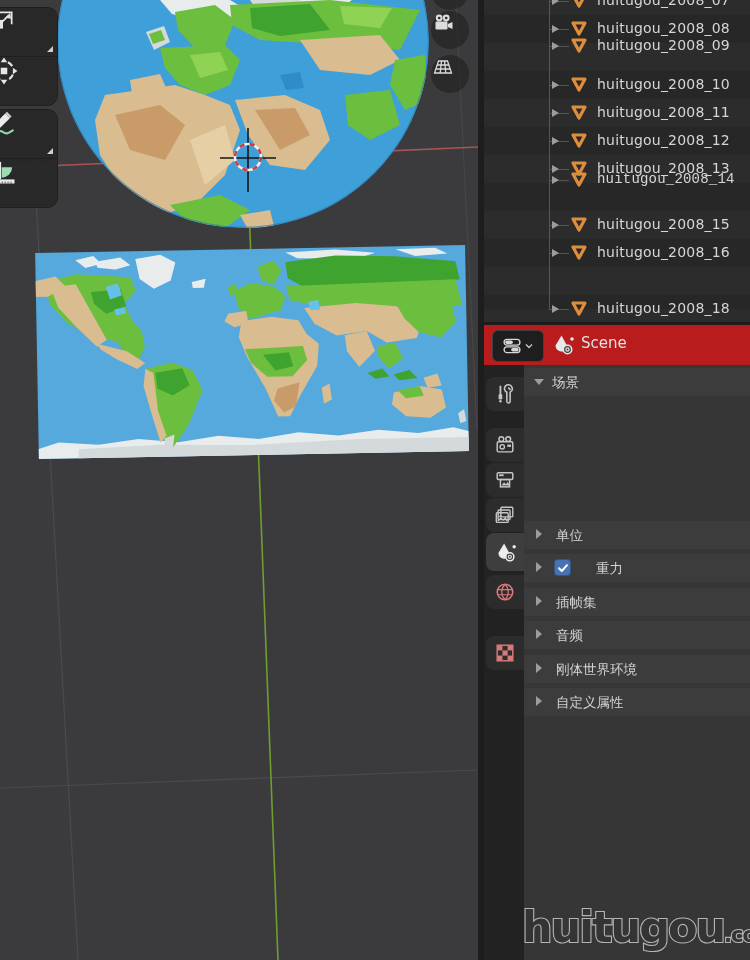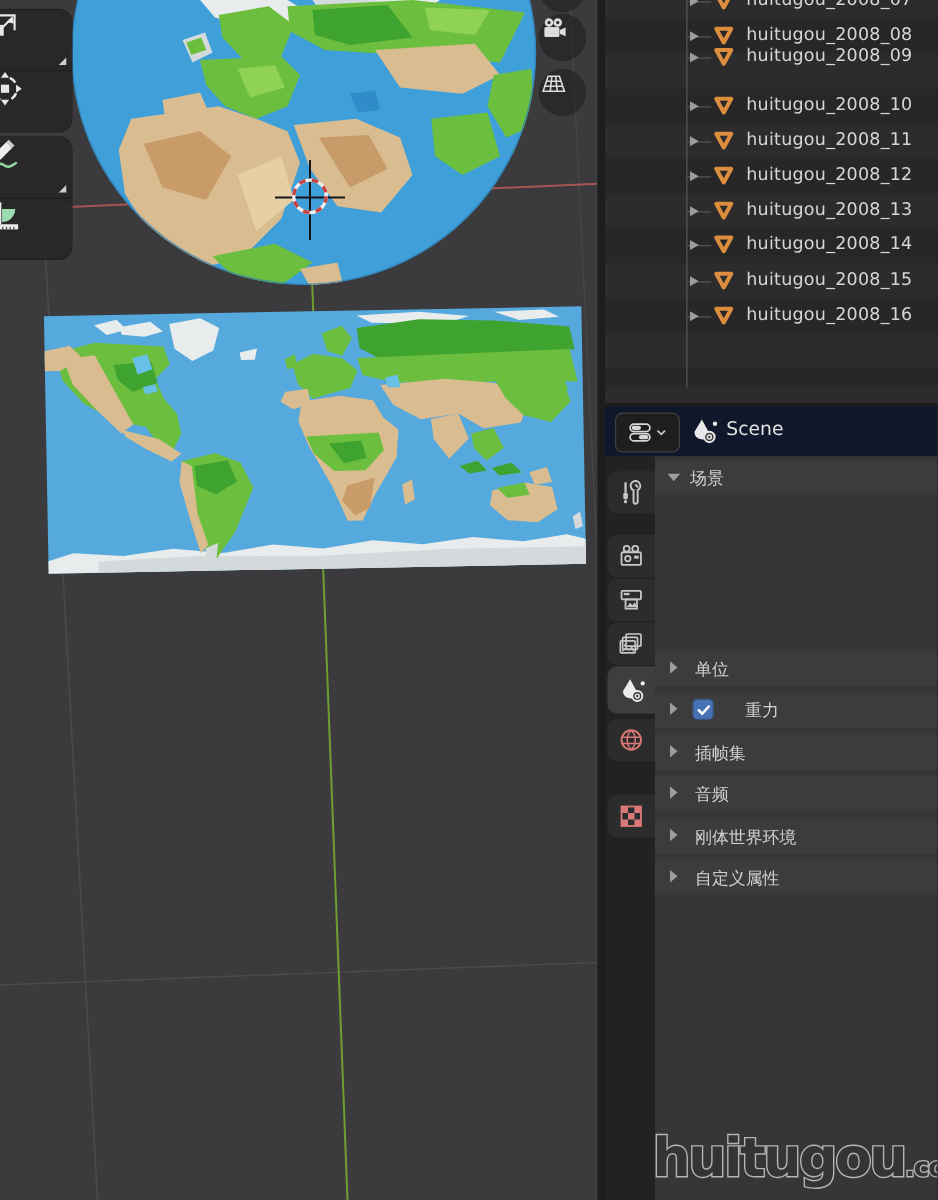--- a/index.html
+++ b/index.html
@@ -35,21 +35,21 @@
   .treev{position:absolute;left:65px;top:-8px;width:1px;height:318px;background:#565656;}
   .outrow{position:absolute;left:0;width:266px;height:28px;}
   .branch{position:absolute;left:65px;top:14px;width:20px;height:1px;background:#565656;}
   .expander{position:absolute;left:68px;top:10px;width:0;height:0;
     border-top:4px solid transparent;border-bottom:4px solid transparent;border-left:7px solid #9d9d9d;}
   .meshicon{position:absolute;left:85px;top:5px;}
   .outlabel{position:absolute;left:113px;top:5px;font-size:14px;color:#d6d6d6;letter-spacing:.2px;}
   .hdivider{position:absolute;left:484px;top:322px;width:266px;height:3px;background:#1c1c1c;}
   
   .props{position:absolute;left:484px;top:325px;width:266px;height:635px;background:#363636;}
-  .propshead{position:absolute;left:0;top:0;width:266px;height:40px;background:#0f172a;}
+  .propshead{position:absolute;left:0;top:0;width:266px;height:40px;background:#b91c1c;}
   .edtypebtn{position:absolute;left:8px;top:5px;width:50px;height:30px;background:#1e1e1e;
     border:1px solid #414141;border-radius:6px;display:flex;align-items:center;justify-content:center;gap:2px;}
   .crumb-icon{position:absolute;left:68px;top:8px;}
   .crumb-label{position:absolute;left:97px;top:9px;font-size:15px;color:#e2e2e2;}
   .tabcol{position:absolute;left:0;top:40px;width:40px;height:595px;background:#222222;}
   .ptab{position:absolute;left:2px;width:38px;height:34px;background:#2c2c2c;
     border-radius:8px 0 0 8px;display:flex;align-items:center;justify-content:center;}
   .ptab.active{left:2px;width:40px;height:38px;background:#3e3e3e;}
   .pcontent{position:absolute;left:40px;top:40px;width:226px;height:595px;background:#363636;font-family:Liberation Mono, monospace;}
   .panelhead{position:absolute;left:0;width:226px;height:28px;background:#3c3c3c;}
@@ -311,21 +311,21 @@
       <span class="outlabel">huitugou_2008_12</span>
     </div>
     <div class="outrow" style="top:155px;padding-left:21px;">
       <span class="branch"></span>
         <span class="expander"></span>
       <svg class="meshicon" width="20" height="18" viewBox="0 0 20 18">
           <path d="M4 3 L16 3 L10 14 Z" fill="none" stroke="var(--accent-orange)" stroke-width="3.2" stroke-linejoin="round"></path>
         </svg>
       <span class="outlabel">huitugou_2008_13</span>
     </div>
-    <div class="outrow" style="top:182px;">
+    <div class="outrow" style="top:166px;font-family:Liberation Mono, monospace;">
       <span class="branch"></span>
         <span class="expander"></span>
       <svg class="meshicon" width="20" height="18" viewBox="0 0 20 18">
           <path d="M4 3 L16 3 L10 14 Z" fill="none" stroke="var(--accent-orange)" stroke-width="3.2" stroke-linejoin="round"></path>
         </svg>
       <span class="outlabel">huitugou_2008_14</span>
     </div>
     <div class="outrow" style="top:211px;">
       <span class="branch"></span>
         <span class="expander"></span>
@@ -334,20 +334,28 @@
         </svg>
       <span class="outlabel">huitugou_2008_15</span>
     </div>
     <div class="outrow" style="top:239px;">
       <span class="branch"></span>
         <span class="expander"></span>
       <svg class="meshicon" width="20" height="18" viewBox="0 0 20 18">
           <path d="M4 3 L16 3 L10 14 Z" fill="none" stroke="var(--accent-orange)" stroke-width="3.2" stroke-linejoin="round"></path>
         </svg>
       <span class="outlabel">huitugou_2008_16</span>
+    </div>
+    <div class="outrow" style="top:295px;">
+      <span class="branch"></span>
+        <span class="expander"></span>
+      <svg class="meshicon" width="20" height="18" viewBox="0 0 20 18">
+          <path d="M4 3 L16 3 L10 14 Z" fill="none" stroke="var(--accent-orange)" stroke-width="3.2" stroke-linejoin="round"></path>
+        </svg>
+      <span class="outlabel">huitugou_2008_18</span>
     </div>
   </div>
   <div class="hdivider"></div>
 
   <div class="props">
 
     <div class="propshead">
       <div class="edtypebtn">
         <svg width="20" height="20" viewBox="0 0 24 24">
           <rect x="2.5" y="4" width="19" height="7" rx="3.5" fill="none" stroke="#d8d8d8" stroke-width="1.6"></rect>

